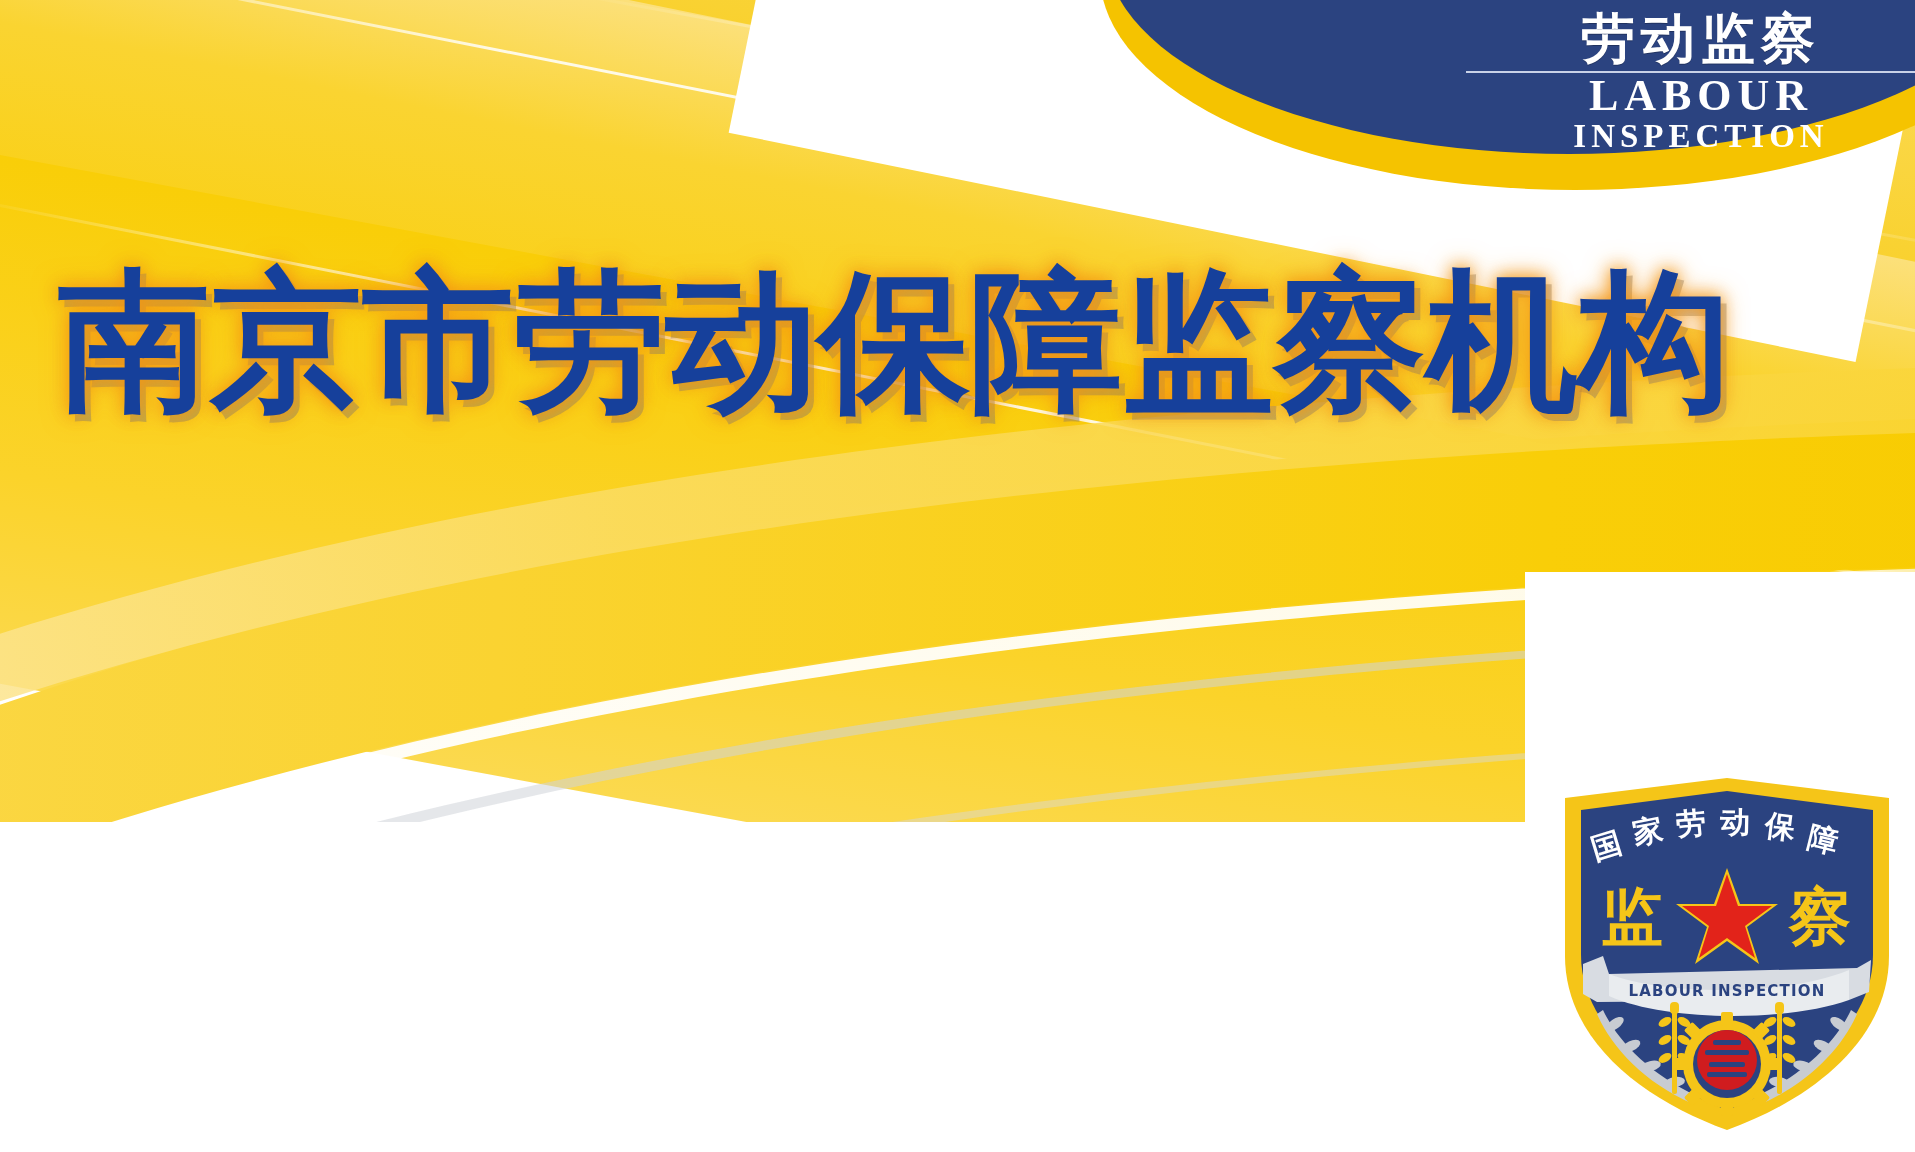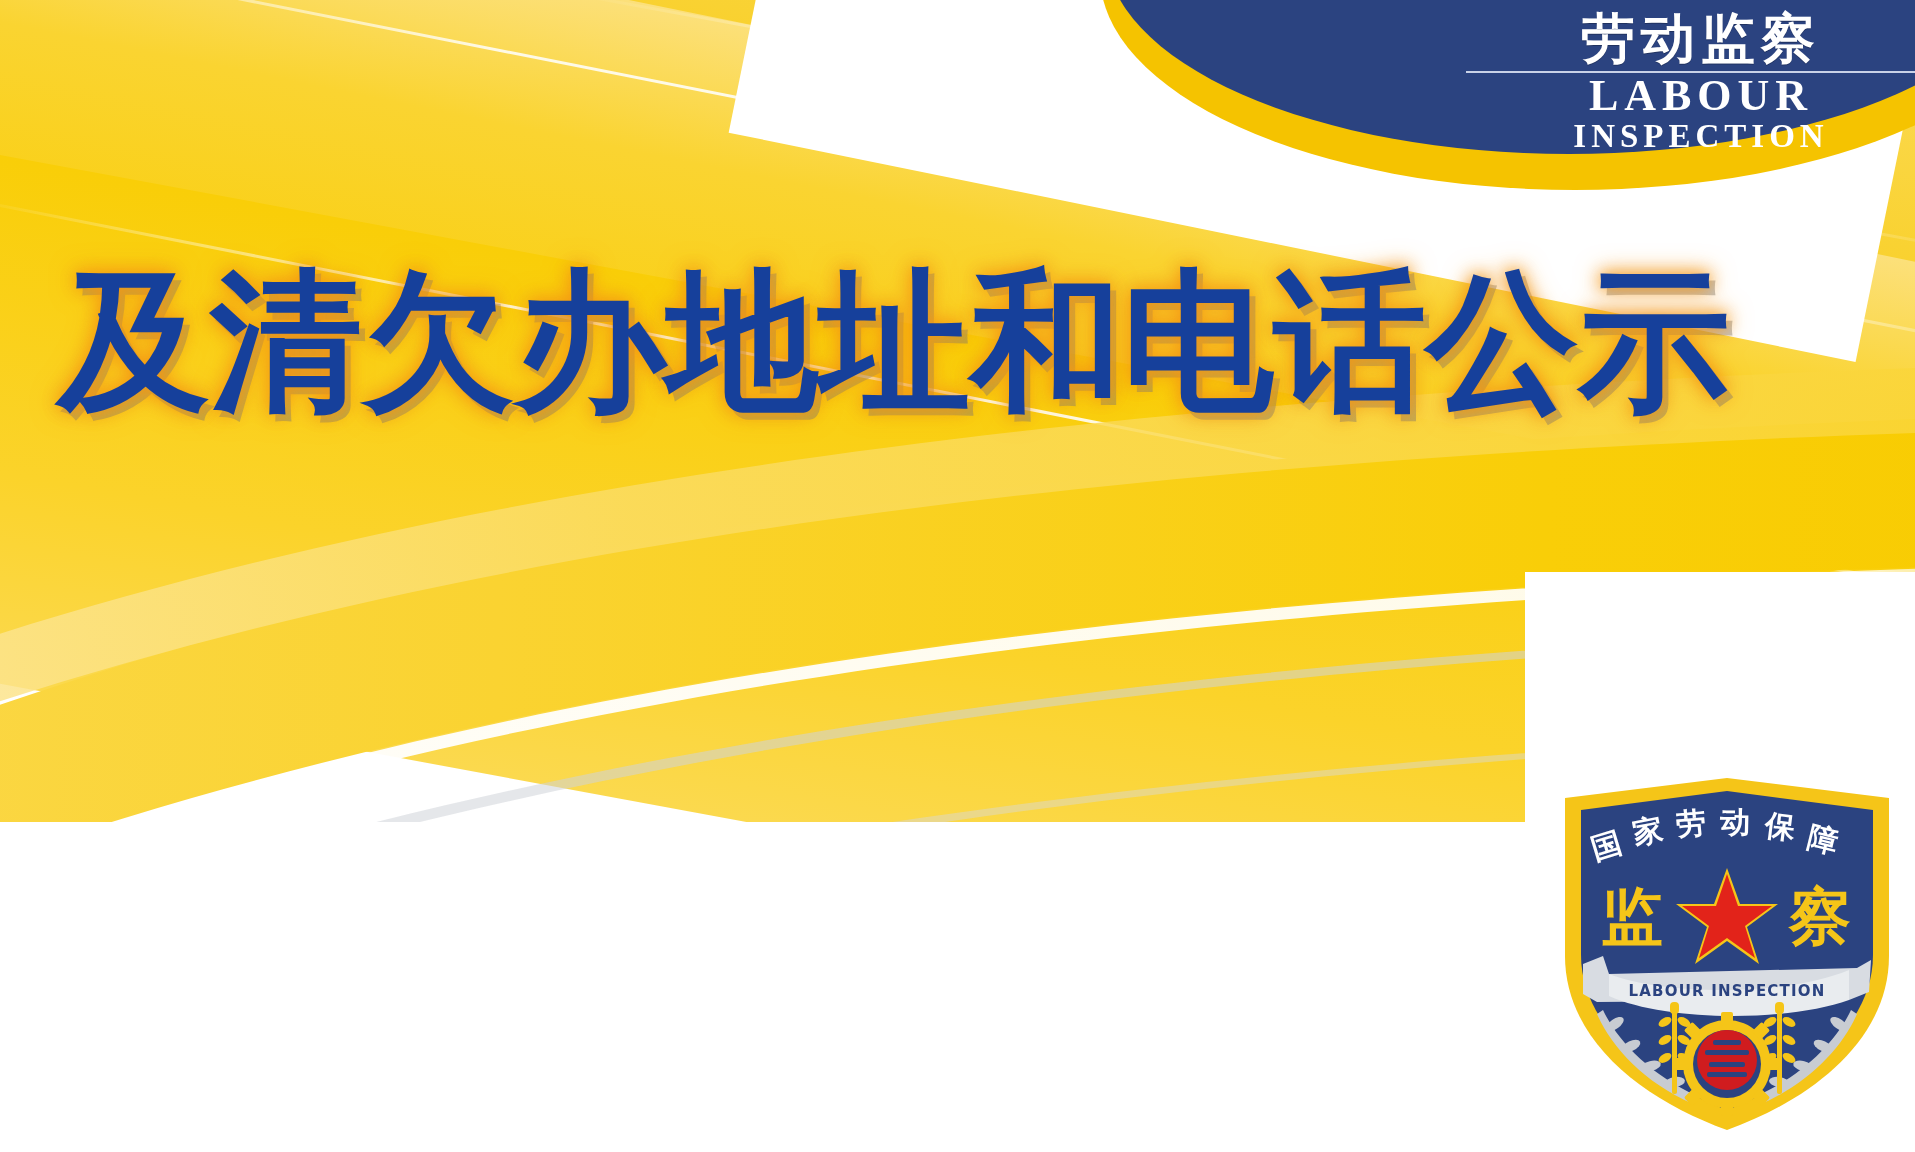--- a/index.html
+++ b/index.html
@@ -206,21 +206,21 @@
     <div class="ellipse-navy"></div>
     <div class="ellipse-text nosel">
       <div class="et-cn">劳动监察</div>
       <div class="et-rule"></div>
       <div class="et-en1">LABOUR</div>
       <div class="et-en2">INSPECTION</div>
     </div>
   </div>
 
   <div class="title nosel">
-    <div class="tline l1">及清欠办地址和电话公示</div>
+    <div class="tline l1">南京市劳动保障监察机构</div>
   </div>
 
   <div class="badge-panel">
     <svg class="shield" viewBox="0 0 340 352">
       <defs>
         <clipPath id="shieldClip">
           <path d="M20 26 L20 176 C20 252, 92 310, 170 340 C248 310, 320 252, 320 176 L320 26 L170 6 Z"></path>
         </clipPath>
       </defs>
 

